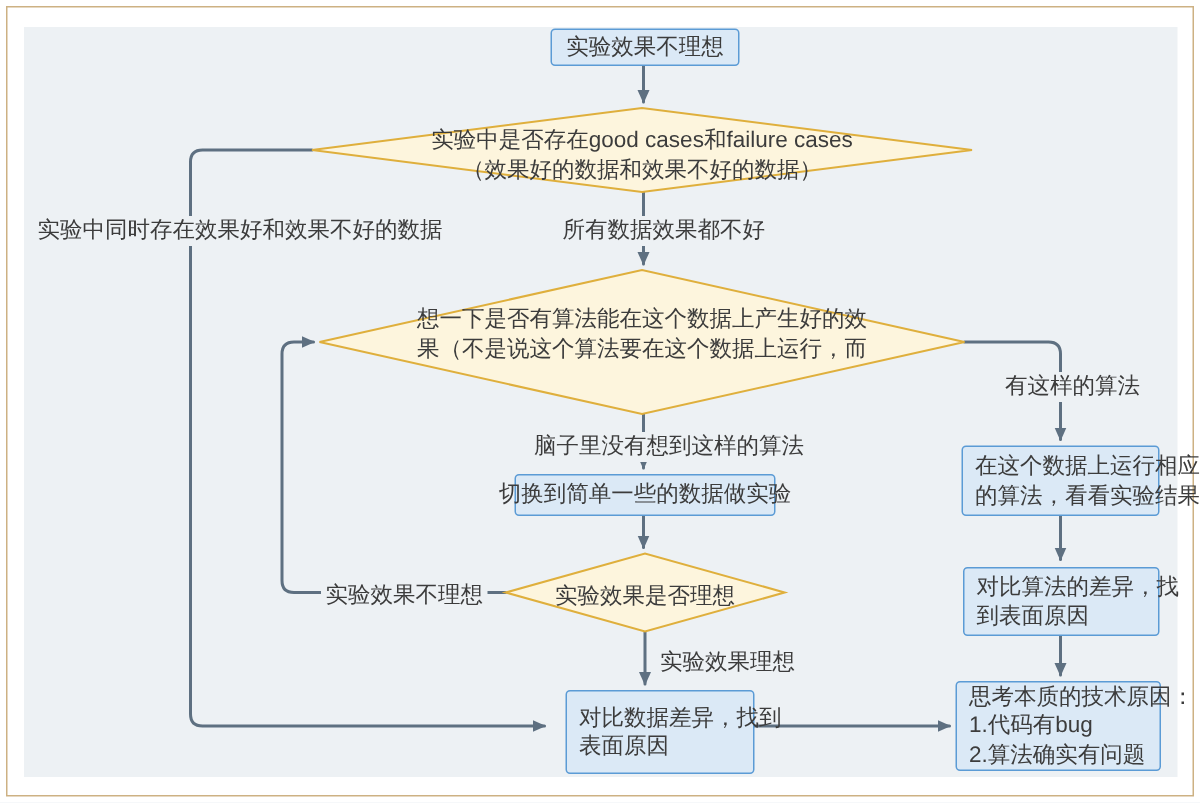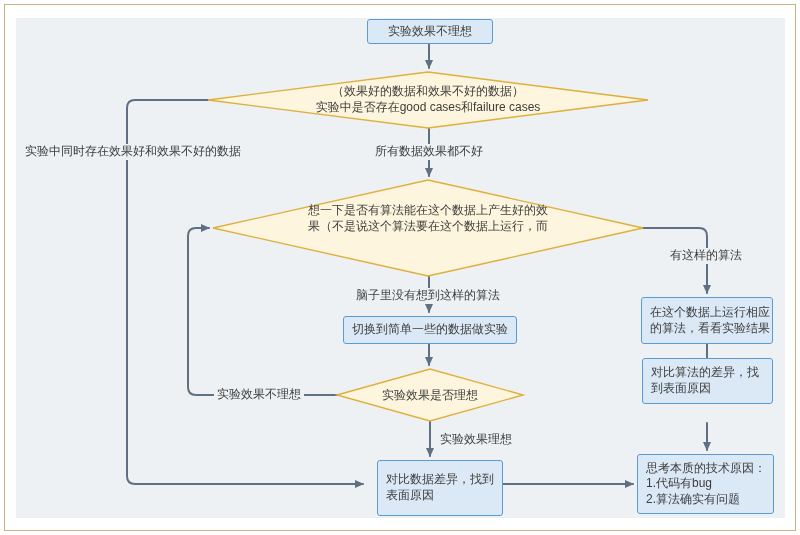--- a/index.html
+++ b/index.html
@@ -7,21 +7,21 @@
     --diamond-fill:#fdf5dd; --diamond-border:#dfaf3c; --connector:#5e7081; --text:#3c3c3c;
   }
   html,body{margin:0;padding:0;}
   body{width:800px;height:535px;background:#ffffff;position:relative;overflow:hidden;
        font-family:"Liberation Sans","DejaVu Sans",sans-serif;color:var(--text);}
   .frame{position:absolute;left:4px;top:4px;width:790px;height:525px;border:1px solid var(--frame);}
   .panel{position:absolute;left:16px;top:18px;width:769px;height:500px;background:var(--panel-bg);}
   svg.layer{position:absolute;left:0;top:0;z-index:1;}
   svg .edge{fill:none;stroke:var(--connector);stroke-width:2;stroke-linecap:round;}
   svg .diamond{fill:var(--diamond-fill);stroke:var(--diamond-border);stroke-width:1.4;}
-  .node,.dtext,.lbl{position:absolute;z-index:2;font-size:12px;line-height:1.3;color:var(--text);}
+  .node,.dtext,.lbl{position:absolute;z-index:2;font-size:15px;line-height:1.3;color:var(--text);}
   .box{background:var(--box-fill);border:1.4px solid var(--box-border);border-radius:3px;
        display:flex;flex-direction:column;justify-content:center;box-sizing:border-box;}
   .box.center{align-items:center;text-align:center;}
   .box.left{align-items:flex-start;text-align:center;padding-left:8px;padding-right:4px;}
   .box div{white-space:nowrap;}
   .dtext{text-align:center;}
   .dtext div{white-space:nowrap;}
   .lbl{background:var(--panel-bg);padding:0 3px;white-space:nowrap;}
 </style>
 </head>
@@ -65,34 +65,34 @@
 <div class="node box left" style="left:377px;top:460px;width:126px;height:56px;">
   <div>对比数据差异，找到</div>
   <div>表面原因</div>
 </div>
 
 <div class="node box left" style="left:641px;top:297px;width:132px;height:47px;">
   <div>在这个数据上运行相应</div>
   <div>的算法，看看实验结果</div>
 </div>
 
-<div class="node box left" style="left:642px;top:358px;width:131px;height:46px;">
+<div class="node box left" style="left:642px;top:378px;width:131px;height:46px;">
   <div>对比算法的差异，找</div>
   <div>到表面原因</div>
 </div>
 
 <div class="node box left" style="left:637px;top:454px;width:137px;height:60px;">
   <div>思考本质的技术原因：</div>
   <div>1.代码有bug</div>
   <div>2.算法确实有问题</div>
 </div>
 
 <div class="dtext" style="left:258px;top:84px;width:340px;">
+  <div>实验中是否存在good cases和failure cases</div>
   <div>（效果好的数据和效果不好的数据）</div>
-  <div>实验中是否存在good cases和failure cases</div>
 </div>
 
 <div class="dtext" style="left:278px;top:203px;width:300px;">
   <div>想一下是否有算法能在这个数据上产生好的效</div>
   <div>果（不是说这个算法要在这个数据上运行，而</div>
 </div>
 
 <div class="dtext" style="left:360px;top:388px;width:140px;">
   <div>实验效果是否理想</div>
 </div>

